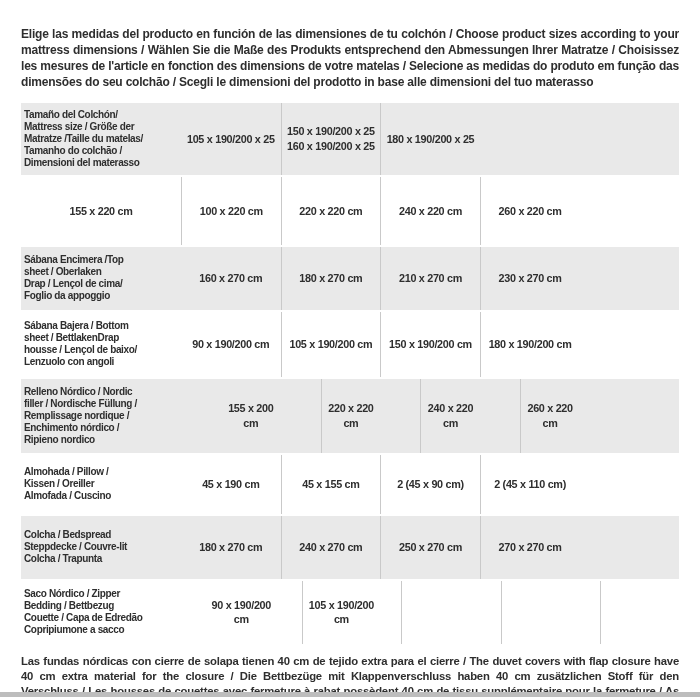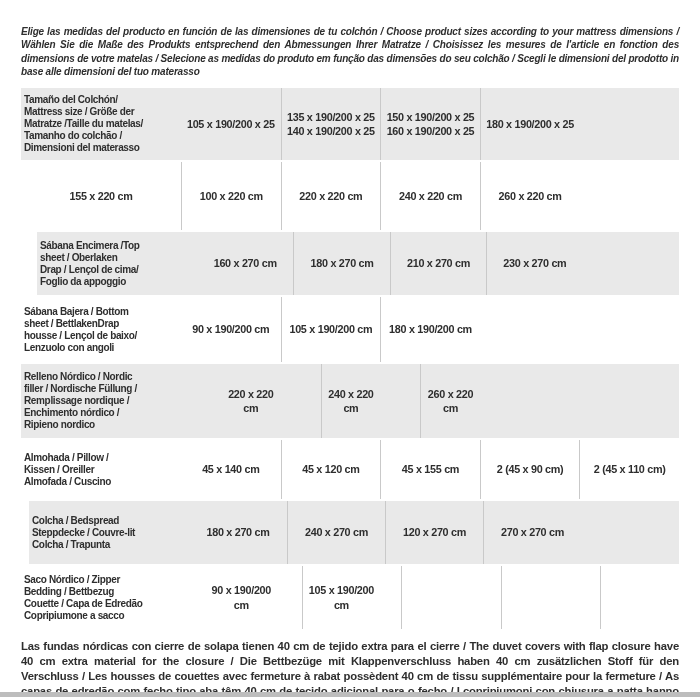--- a/index.html
+++ b/index.html
@@ -13,43 +13,42 @@
     width:700px;height:700px;
     background:#ffffff;
     font-family:"Liberation Sans", sans-serif;
     font-weight:700;
     color:var(--text);
     position:relative;
     overflow:hidden;
   }
   .container{padding:15px 21px 0 21px;}
   .intro{
-    font-size:10px;
+    font-size:12px;
     line-height:1.33;
     text-align:justify;
     letter-spacing:-0.2px;
-    font-style:italic;
   }
   .sizing-table{
     margin-top:9px;
   }
   .t-row{
     display:grid;
     grid-template-columns:160px repeat(5,1fr);
     border-bottom:2px solid #ffffff;
   }
   .t-row.shaded{background:var(--row-shaded);}
   .t-row.plain{background:var(--row-plain);}
   .t-row:nth-of-type(1){min-height:67px;}
   .t-row:nth-of-type(2){min-height:68px;}
-  .t-row:nth-of-type(3){min-height:63px;margin-left:16px;}
+  .t-row:nth-of-type(3){min-height:63px;}
   .t-row:nth-of-type(4){min-height:65px;}
   .t-row:nth-of-type(5){min-height:74px;gap:40px;}
   .t-row:nth-of-type(6){min-height:59px;}
-  .t-row:nth-of-type(7){min-height:63px;margin-left:8px;}
+  .t-row:nth-of-type(7){min-height:63px;}
   .t-row:nth-of-type(8){min-height:63px;gap:21px;}
   .t-label{
     display:flex;align-items:center;
     padding:6px 2px 6px 3px;
     font-size:10px;
     line-height:1.2;
     letter-spacing:-0.35px;
     white-space:pre-line;
   }
   .t-cell{
@@ -85,22 +84,20 @@
 
   <div class="sizing-table">
 
     <div class="t-row shaded">
       <div class="t-label">Tamaño del Colchón/
 Mattress size / Größe der
 Matratze /Taille du matelas/
 Tamanho do colchão /
 Dimensioni del materasso</div>
       <div class="t-cell">105 x 190/200 x 25</div>
-      <div class="t-cell">135 x 190/200 x 25
-140 x 190/200 x 25</div>
       <div class="t-cell">150 x 190/200 x 25
 160 x 190/200 x 25</div>
       <div class="t-cell">180 x 190/200 x 25</div>
     </div>
 
     <div class="t-row plain">
       <div class="t-cell">155 x 220 cm</div>
       <div class="t-cell">100 x 220 cm</div>
       <div class="t-cell">220 x 220 cm</div>
       <div class="t-cell">240 x 220 cm</div>
@@ -118,52 +115,53 @@
       <div class="t-cell">230 x 270 cm</div>
     </div>
 
     <div class="t-row plain">
       <div class="t-label">Sábana Bajera / Bottom
 sheet / BettlakenDrap
 housse / Lençol de baixo/
 Lenzuolo con angoli</div>
       <div class="t-cell">90 x 190/200 cm</div>
       <div class="t-cell">105 x 190/200 cm</div>
+      <div class="t-cell">150 x 190/200 cm</div>
       <div class="t-cell">180 x 190/200 cm</div>
     </div>
 
     <div class="t-row shaded">
       <div class="t-label">Relleno Nórdico / Nordic
 filler / Nordische Füllung /
 Remplissage nordique /
 Enchimento nórdico /
 Ripieno nordico</div>
+      <div class="t-cell">155 x 200 cm</div>
       <div class="t-cell">220 x 220 cm</div>
       <div class="t-cell">240 x 220 cm</div>
       <div class="t-cell">260 x 220 cm</div>
     </div>
 
     <div class="t-row plain">
       <div class="t-label">Almohada  / Pillow /
 Kissen / Oreiller
 Almofada / Cuscino</div>
-      <div class="t-cell">45 x 140 cm</div>
-      <div class="t-cell">45 x 120 cm</div>
+      <div class="t-cell">45 x 190 cm</div>
       <div class="t-cell">45 x 155 cm</div>
       <div class="t-cell">2 (45 x 90 cm)</div>
       <div class="t-cell">2 (45 x 110 cm)</div>
     </div>
 
     <div class="t-row shaded">
       <div class="t-label">Colcha / Bedspread
 Steppdecke / Couvre-lit
 Colcha / Trapunta</div>
       <div class="t-cell">180 x 270 cm</div>
       <div class="t-cell">240 x 270 cm</div>
-      <div class="t-cell">120 x 270 cm</div>
+      <div class="t-cell">250 x 270 cm</div>
       <div class="t-cell">270 x 270 cm</div>
     </div>
 
     <div class="t-row plain">
       <div class="t-label">Saco Nórdico / Zipper
 Bedding / Bettbezug
 Couette  / Capa de Edredão
 Copripiumone a sacco</div>
       <div class="t-cell">90 x 190/200 cm</div>
       <div class="t-cell">105 x 190/200 cm</div>

